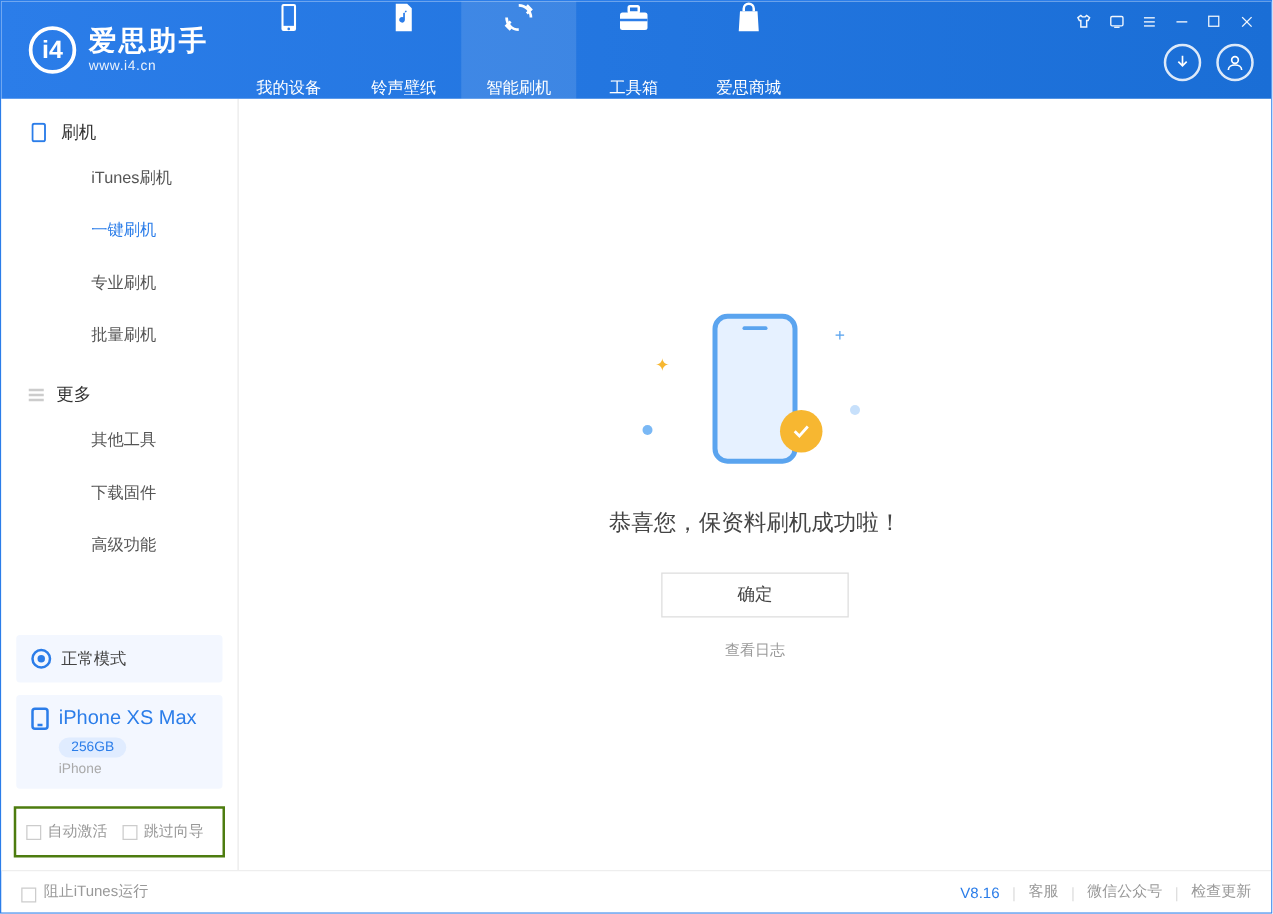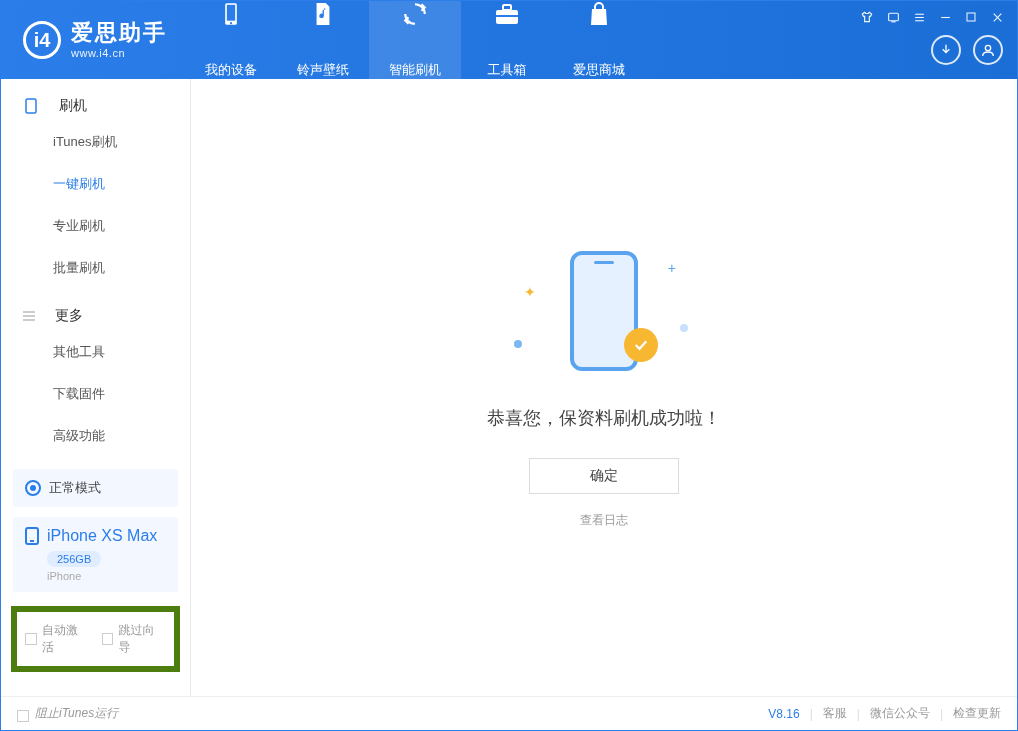--- a/index.html
+++ b/index.html
@@ -21,41 +21,41 @@
 .tab-label { font-size: 13px; }
 
 .header-right { margin-left: auto; display: flex; align-items: center; padding-right: 14px; gap: 12px; }
 .win-controls { position: absolute; top: 8px; right: 12px; display: flex; gap: 10px; align-items: center; }
 .win-ctrl { width: 16px; height: 16px; display: flex; align-items: center; justify-content: center; cursor: pointer; opacity: .95; }
 .circle-btn { width: 30px; height: 30px; border: 2px solid rgba(255,255,255,.85); border-radius: 50%; display: flex; align-items: center; justify-content: center; cursor: pointer; margin-top: 20px; }
 
 
 .body { flex: 1; display: flex; min-height: 0; }
 .sidebar { width: 190px; border-right: 1px solid #eaeaea; display: flex; flex-direction: column; background: #fff; }
-.sb-section { padding: 18px 0 6px 22px; font-size: 14px; color: #333; display: flex; align-items: center; gap: 20px; font-weight: 500; }
+.sb-section { padding: 18px 0 6px 22px; font-size: 14px; color: #333; display: flex; align-items: center; gap: 10px; font-weight: 500; }
 .sb-section .sec-icon { width: 16px; height: 16px; display: inline-flex; align-items: center; justify-content: center; color: #2b7de9; }
 .sb-more-icon { color: #bbb; display: inline-flex; flex-direction: column; gap: 2px; }
 .sb-more-icon span { width: 12px; height: 2px; background: #ccc; }
-.sb-item { padding: 12px 0 12px 52px; font-size: 13px; color: #555; cursor: pointer; }
+.sb-item { padding: 12px 0 12px 52px; font-size: 13px; color: #555; cursor: pointer; margin-left: 20px; }
 .sb-item.active { color: #2b7de9; }
 
 .sb-spacer { flex: 1; }
 
 .device-box { margin: 10px 12px; padding: 10px 12px; background: #f3f7ff; border-radius: 3px; font-size: 13px; color: #444; display: flex; align-items: center; gap: 8px; }
 .mode-dot { width: 16px; height: 16px; border-radius: 50%; border: 2px solid #2b7de9; display: flex; align-items: center; justify-content: center; }
 .mode-dot::after { content: ""; width: 6px; height: 6px; background: #2b7de9; border-radius: 50%; }
 
 .device-info { margin: 0 12px 10px 12px; padding: 10px 12px; background: #f3f7ff; border-radius: 3px; }
 .dev-name { font-size: 16px; color: #2b7de9; font-weight: 500; display: flex; align-items: center; gap: 8px; }
 .dev-phone-icon { width: 14px; height: 18px; border: 2px solid #2b7de9; border-radius: 3px; display: inline-block; position: relative; }
 .dev-phone-icon::after { content: ""; position: absolute; bottom: 1px; left: 50%; transform: translateX(-50%); width: 4px; height: 2px; background: #2b7de9; }
 .dev-cap { display: inline-block; background: #e0ecff; color: #2b7de9; font-size: 11px; padding: 2px 10px; border-radius: 10px; margin: 6px 0 3px 22px; }
 .dev-type { font-size: 11px; color: #aaa; margin-left: 22px; }
 
-.highlight-box { border: 6px solid #4d7c0f; margin: 4px 10px 24px 10px; padding: 10px 8px; display: flex; gap: 12px; align-items: center; }
+.highlight-box { border: 2px solid #4d7c0f; margin: 4px 10px 10px 10px; padding: 10px 8px; display: flex; gap: 12px; align-items: center; }
 .chk { display: flex; align-items: center; gap: 5px; font-size: 12px; color: #999; cursor: pointer; }
 .chk-box { width: 12px; height: 12px; border: 1px solid #ccc; }
 
 
 .main { flex: 1; display: flex; flex-direction: column; align-items: center; justify-content: center; position: relative; }
 .illus { position: relative; width: 180px; height: 130px; margin-bottom: 30px; display: flex; align-items: center; justify-content: center; }
 .phone { width: 68px; height: 120px; border: 4px solid #5aa4ef; border-radius: 12px; background: #e6f1ff; position: relative; }
 .phone::before { content: ""; position: absolute; top: 6px; left: 50%; transform: translateX(-50%); width: 20px; height: 3px; background: #5aa4ef; border-radius: 2px; }
 .badge { position: absolute; right: 36px; bottom: 14px; width: 34px; height: 34px; background: #f7b731; border-radius: 50%; display: flex; align-items: center; justify-content: center; }
 .badge svg { width: 18px; height: 18px; }
@@ -65,21 +65,21 @@
 .dot-blur { position: absolute; width: 8px; height: 8px; border-radius: 50%; }
 .dot-blur.d1 { left: 0px; bottom: 28px; background: #7ab8f5; }
 .dot-blur.d2 { right: 6px; bottom: 44px; background: #c7e0fb; }
 
 .success-msg { font-size: 18px; color: #444; margin-bottom: 28px; }
 .ok-btn { width: 150px; height: 36px; border: 1px solid #ddd; background: #fff; font-size: 14px; color: #444; cursor: pointer; margin-bottom: 18px; }
 .log-link { font-size: 12px; color: #999; cursor: pointer; }
 
 
 .statusbar { height: 34px; border-top: 1px solid #eee; display: flex; align-items: center; padding: 0 16px; font-size: 12px; color: #999; }
-.sb-chk { display: flex; align-items: flex-end; gap: 6px; cursor: pointer; font-style: italic; }
+.sb-chk { display: flex; align-items: flex-end; gap: 6px; cursor: pointer; }
 .sb-chk .chk-box { width: 12px; height: 12px; border: 1px solid #ccc; }
 .statusbar .right { margin-left: auto; display: flex; align-items: center; gap: 10px; }
 .statusbar .sep { color: #ddd; }
 .status-version { color: #2b7de9; }
 .status-link { cursor: pointer; }
 </style>
 </head>
 <body>
 
 <div class="window">

